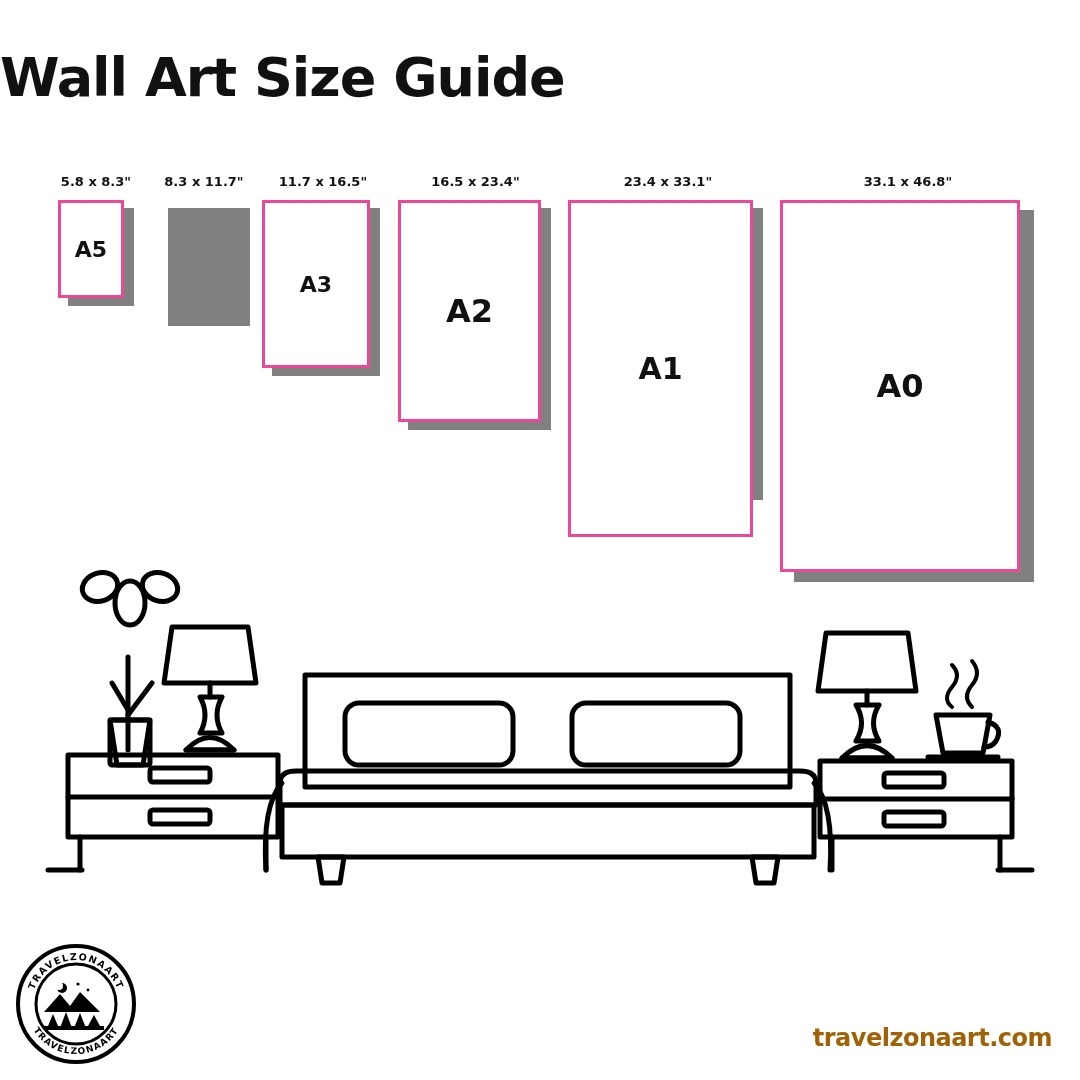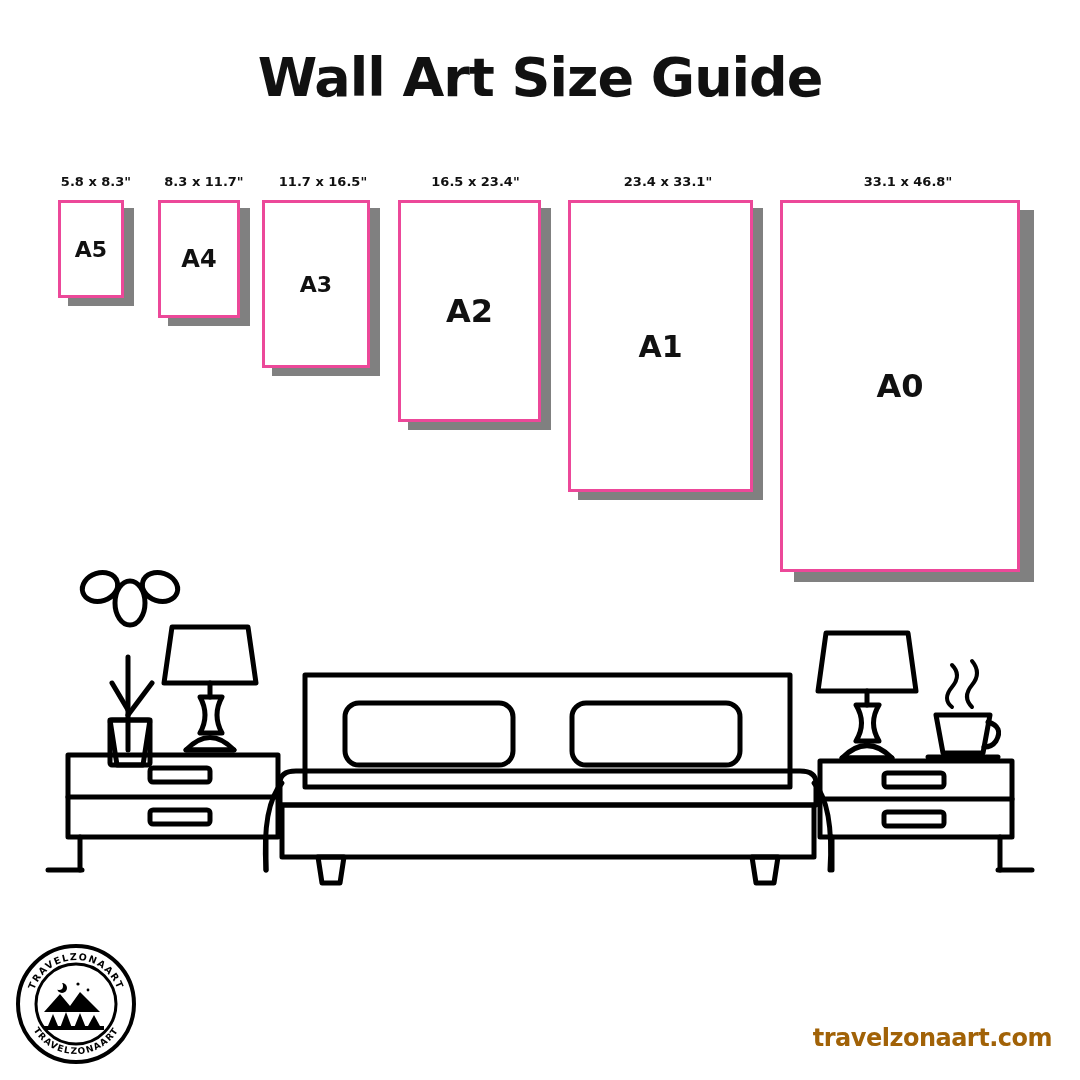--- a/index.html
+++ b/index.html
@@ -14,21 +14,20 @@
     overflow: hidden;
     font-family: "DejaVu Sans", "Liberation Sans", sans-serif;
     color: #000000;
   }
 
   .title {
     position: absolute;
     top: 46px;
     left: 0;
     width: 1080px;
-    text-align: center;
     font-size: 54px;
     font-weight: 800;
     letter-spacing: -1px;
     color: #111111;
   }
 
   
   .chart {
     position: absolute;
     left: 0;
@@ -106,23 +105,20 @@
     <div class="frame-dim" style="top:14px;">5.8 x 8.3"</div>
     <div class="frame-shadow" style="left:10px; top:48px; width:66px; height:98px;"></div>
     <div class="frame-box" style="left:0px; top:40px; width:66px; height:98px;">
       <span class="frame-label" style="font-size:22px;">A5</span>
     </div>
   </div>
 
   <div class="frame-group" style="left:158px; top:0px; width:92px; height:160px;">
     <div class="frame-dim" style="top:14px;">8.3 x 11.7"</div>
     <div class="frame-shadow" style="left:10px; top:48px; width:82px; height:118px;"></div>
-    <div class="frame-box" style="left:0px; top:40px; width:82px; height:118px;">
-      <span class="frame-label" style="font-size:24px;">A4</span>
-    </div>
   </div>
 
   <div class="frame-group" style="left:262px; top:0px; width:122px; height:215px;">
     <div class="frame-dim" style="top:14px;">11.7 x 16.5"</div>
     <div class="frame-shadow" style="left:10px; top:48px; width:108px; height:168px;"></div>
     <div class="frame-box" style="left:0px; top:40px; width:108px; height:168px;">
       <span class="frame-label" style="font-size:22px;">A3</span>
     </div>
   </div>
 
@@ -130,21 +126,21 @@
     <div class="frame-dim" style="top:14px;">16.5 x 23.4"</div>
     <div class="frame-shadow" style="left:10px; top:48px; width:143px; height:222px;"></div>
     <div class="frame-box" style="left:0px; top:40px; width:143px; height:222px;">
       <span class="frame-label" style="font-size:32px;">A2</span>
     </div>
   </div>
 
   <div class="frame-group" style="left:568px; top:0px; width:200px; height:340px;">
     <div class="frame-dim" style="top:14px;">23.4 x 33.1"</div>
     <div class="frame-shadow" style="left:10px; top:48px; width:185px; height:292px;"></div>
-    <div class="frame-box" style="left:0px; top:40px; width:185px; height:292px;">
+    <div class="frame-box" style="left:0px; top:40px; width:185px; height:337px;">
       <span class="frame-label" style="font-size:30px;">A1</span>
     </div>
   </div>
 
   <div class="frame-group" style="left:780px; top:0px; width:256px; height:430px;">
     <div class="frame-dim" style="top:14px;">33.1 x 46.8"</div>
     <div class="frame-shadow" style="left:14px; top:50px; width:240px; height:372px;"></div>
     <div class="frame-box" style="left:0px; top:40px; width:240px; height:372px;">
       <span class="frame-label" style="font-size:32px;">A0</span>
     </div>

